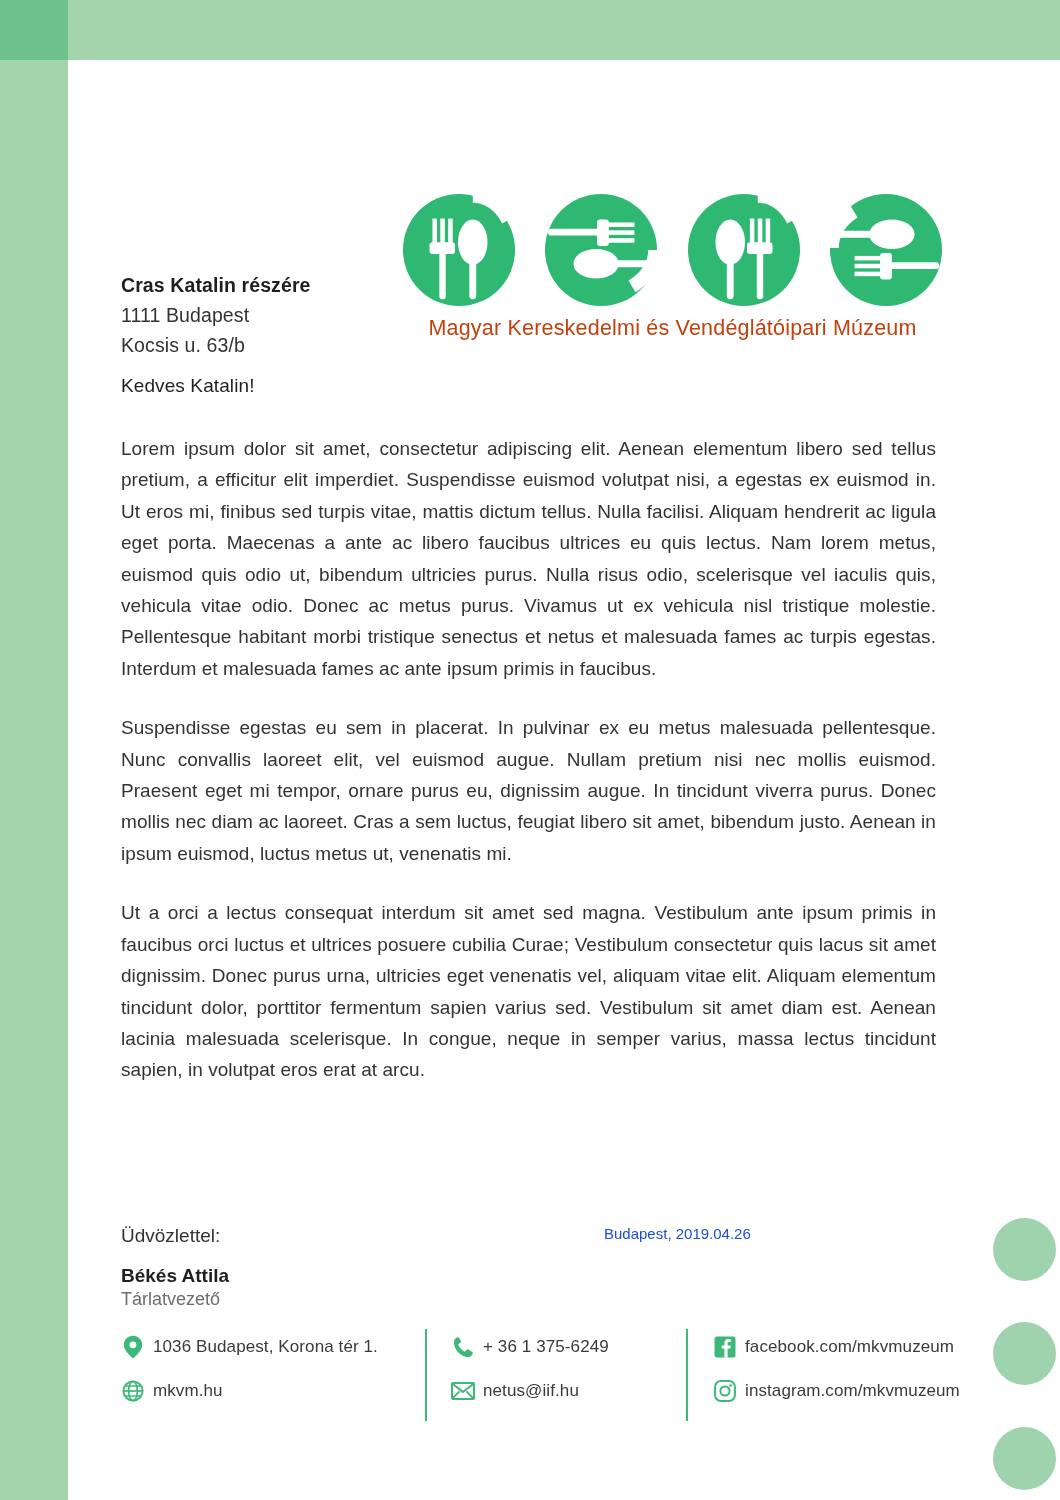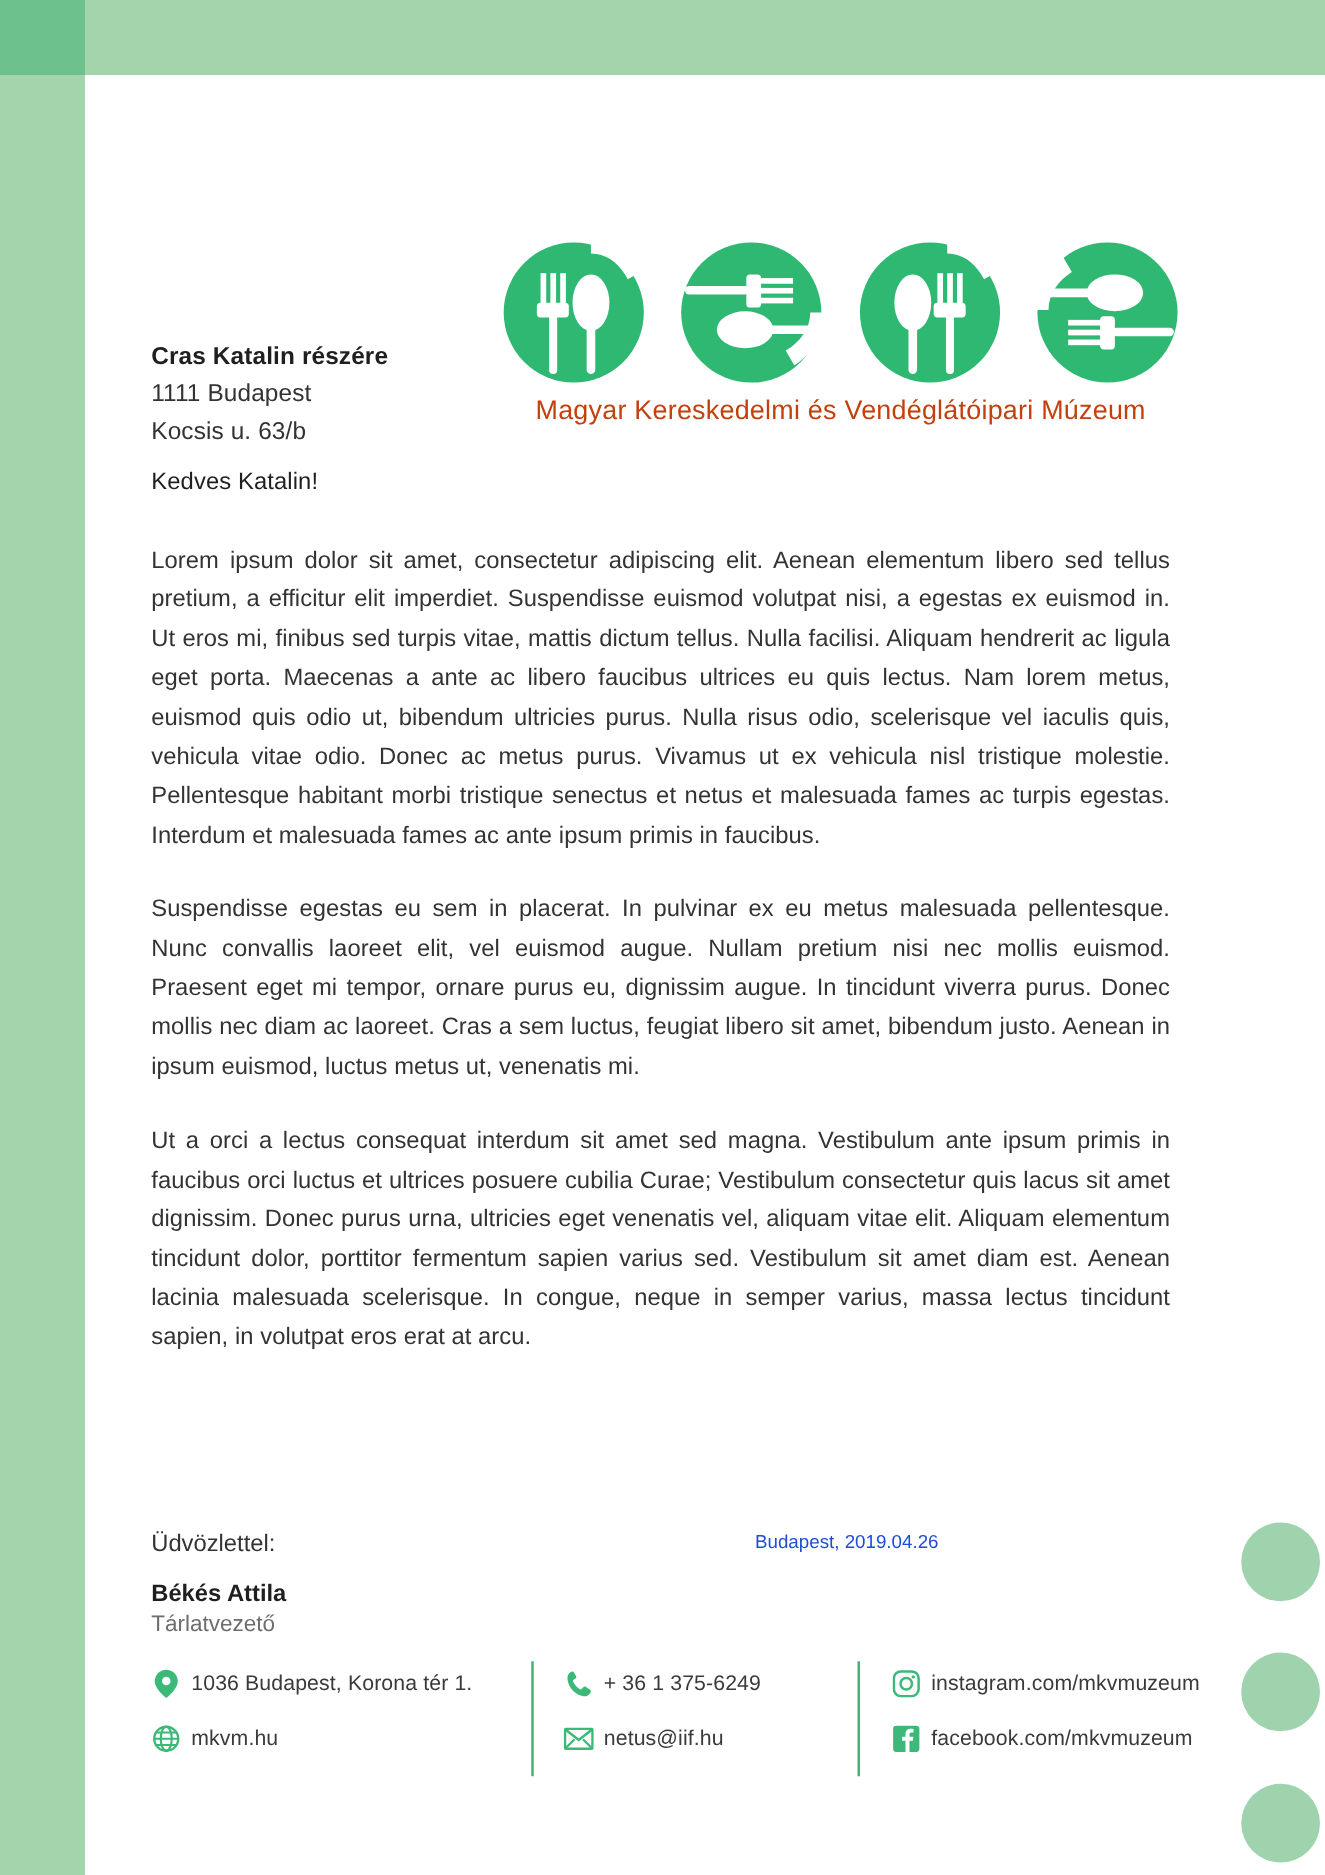--- a/index.html
+++ b/index.html
@@ -403,36 +403,36 @@
           <span class="foot-text">netus@iif.hu</span>
         </div>
 
       </div>
 
       <div class="footer-col footer-col-3">
 
         <div class="foot-item">
           <span class="foot-icon">
             <svg width="22" height="22" viewBox="0 0 22 22">
+              <rect x="0.5" y="0.5" width="21" height="21" rx="2.5" fill="#3cb878"></rect>
+              <path d="M13.6 21.5 L13.6 12.6 L16.3 12.6 L16.7 9.4 L13.6 9.4 L13.6 7.4 C13.6 6.5 13.9 5.9 15.2 5.9 L16.8 5.9 L16.8 3.1 C16.5 3.05 15.5 2.95 14.4 2.95 C12.0 2.95 10.4 4.4 10.4 7.05 L10.4 9.4 L7.7 9.4 L7.7 12.6 L10.4 12.6 L10.4 21.5 Z" fill="#ffffff"></path>
+            </svg>
+          </span>
+          <span class="foot-text">facebook.com/mkvmuzeum</span>
+        </div>
+
+        <div class="foot-item">
+          <span class="foot-icon">
+            <svg width="22" height="22" viewBox="0 0 22 22">
               <rect x="1.1" y="1.1" width="19.8" height="19.8" rx="5.6" fill="none" stroke="#3cb878" stroke-width="2"></rect>
               <circle cx="11" cy="11" r="4.6" fill="none" stroke="#3cb878" stroke-width="2"></circle>
               <circle cx="16.6" cy="5.5" r="1.35" fill="#3cb878"></circle>
             </svg>
           </span>
           <span class="foot-text">instagram.com/mkvmuzeum</span>
         </div>
 
-        <div class="foot-item">
-          <span class="foot-icon">
-            <svg width="22" height="22" viewBox="0 0 22 22">
-              <rect x="0.5" y="0.5" width="21" height="21" rx="2.5" fill="#3cb878"></rect>
-              <path d="M13.6 21.5 L13.6 12.6 L16.3 12.6 L16.7 9.4 L13.6 9.4 L13.6 7.4 C13.6 6.5 13.9 5.9 15.2 5.9 L16.8 5.9 L16.8 3.1 C16.5 3.05 15.5 2.95 14.4 2.95 C12.0 2.95 10.4 4.4 10.4 7.05 L10.4 9.4 L7.7 9.4 L7.7 12.6 L10.4 12.6 L10.4 21.5 Z" fill="#ffffff"></path>
-            </svg>
-          </span>
-          <span class="foot-text">facebook.com/mkvmuzeum</span>
-        </div>
-
       </div>
 
     </div>
 
   </div>
 </div>
 
 </body></html>

